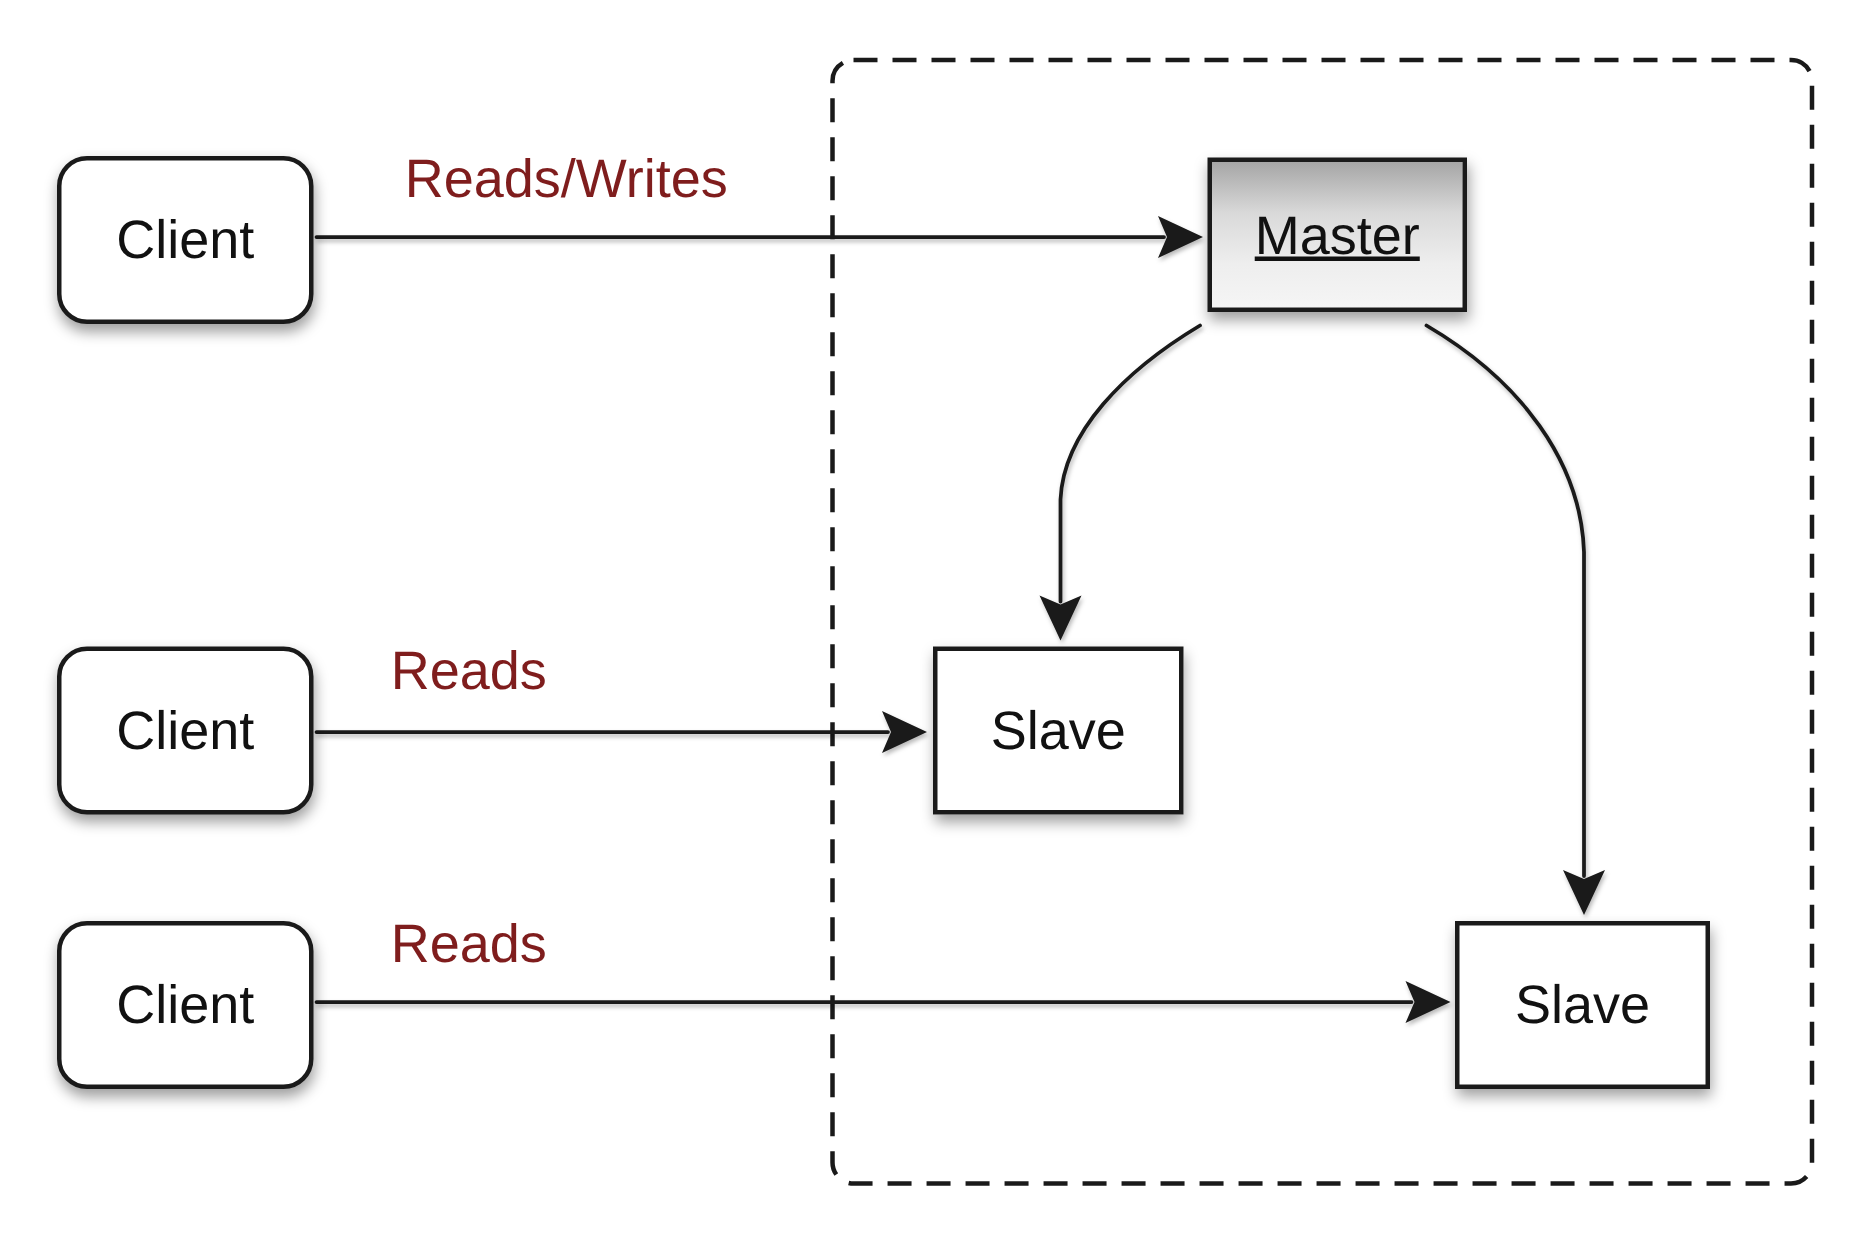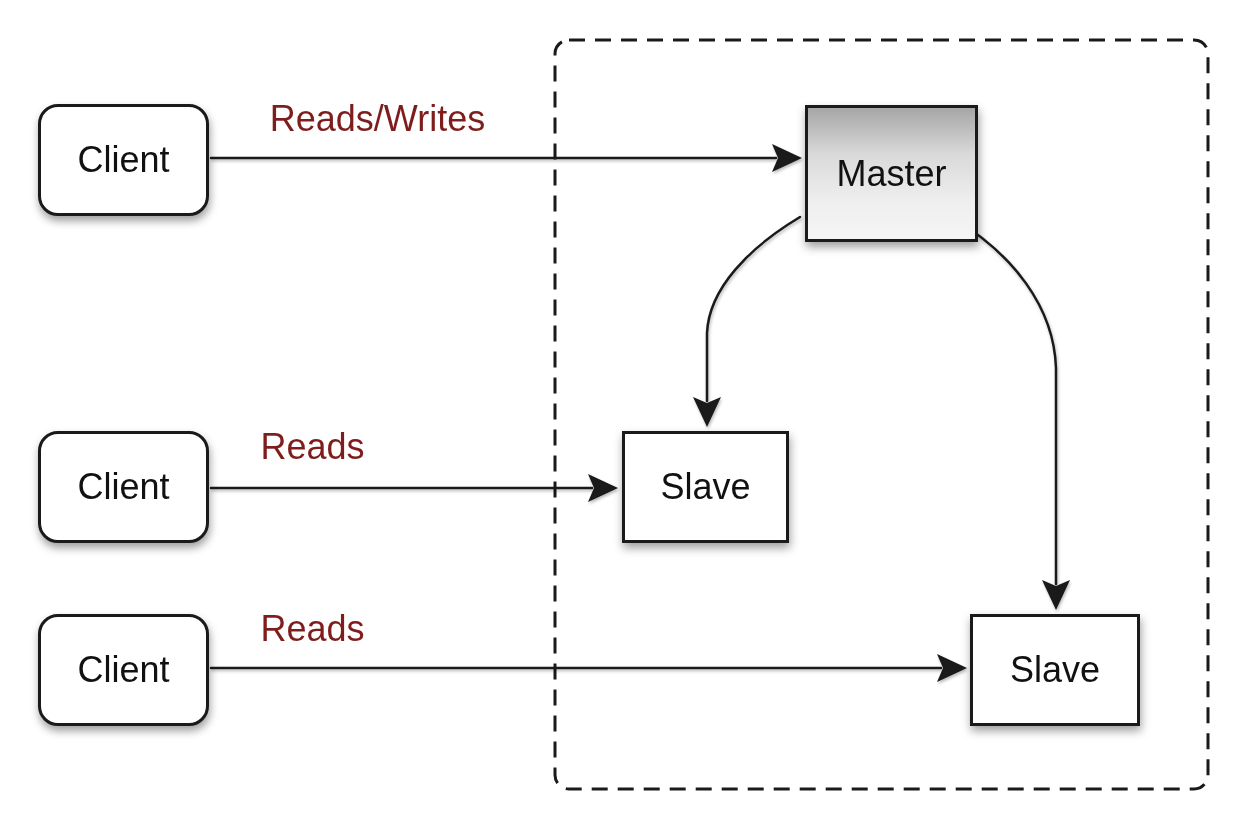--- a/index.html
+++ b/index.html
@@ -42,22 +42,23 @@
     height: 112px;
     border-radius: 20px;
   }
   .node.client.c1 { top: 104px; }
   .node.client.c2 { top: 431px; }
   .node.client.c3 { top: 614px; }
   .node.master {
     left: 805px;
     top: 105px;
     width: 173px;
-    height: 137px;
+    height: 103px;
     background: linear-gradient(180deg, #a6a6a6 0%, #d9d9d9 35%, #eeeeee 70%, #f5f5f5 100%);
+    text-decoration: underline;
   }
   .node.slave1 {
     left: 622px;
     top: 431px;
     width: 167px;
     height: 112px;
   }
   .node.slave2 {
     left: 970px;
     top: 614px;

